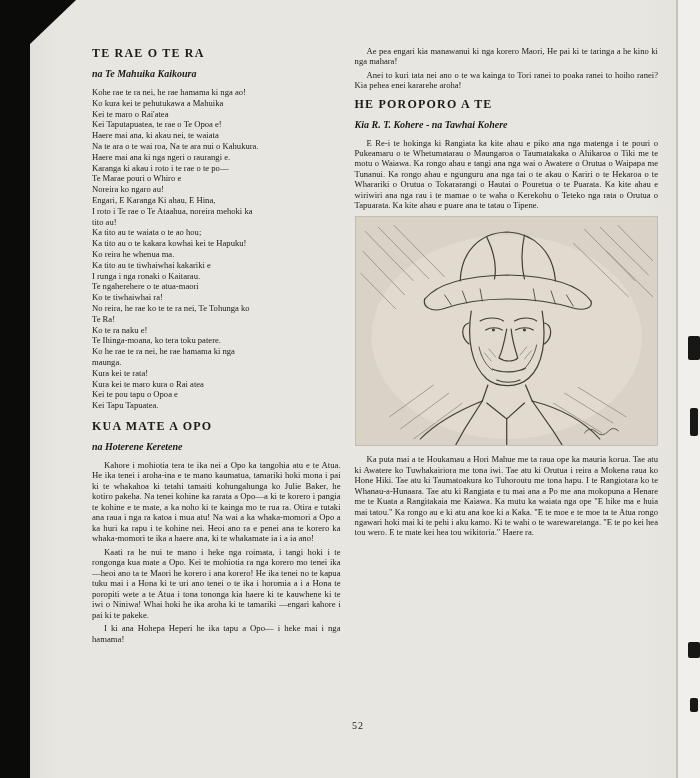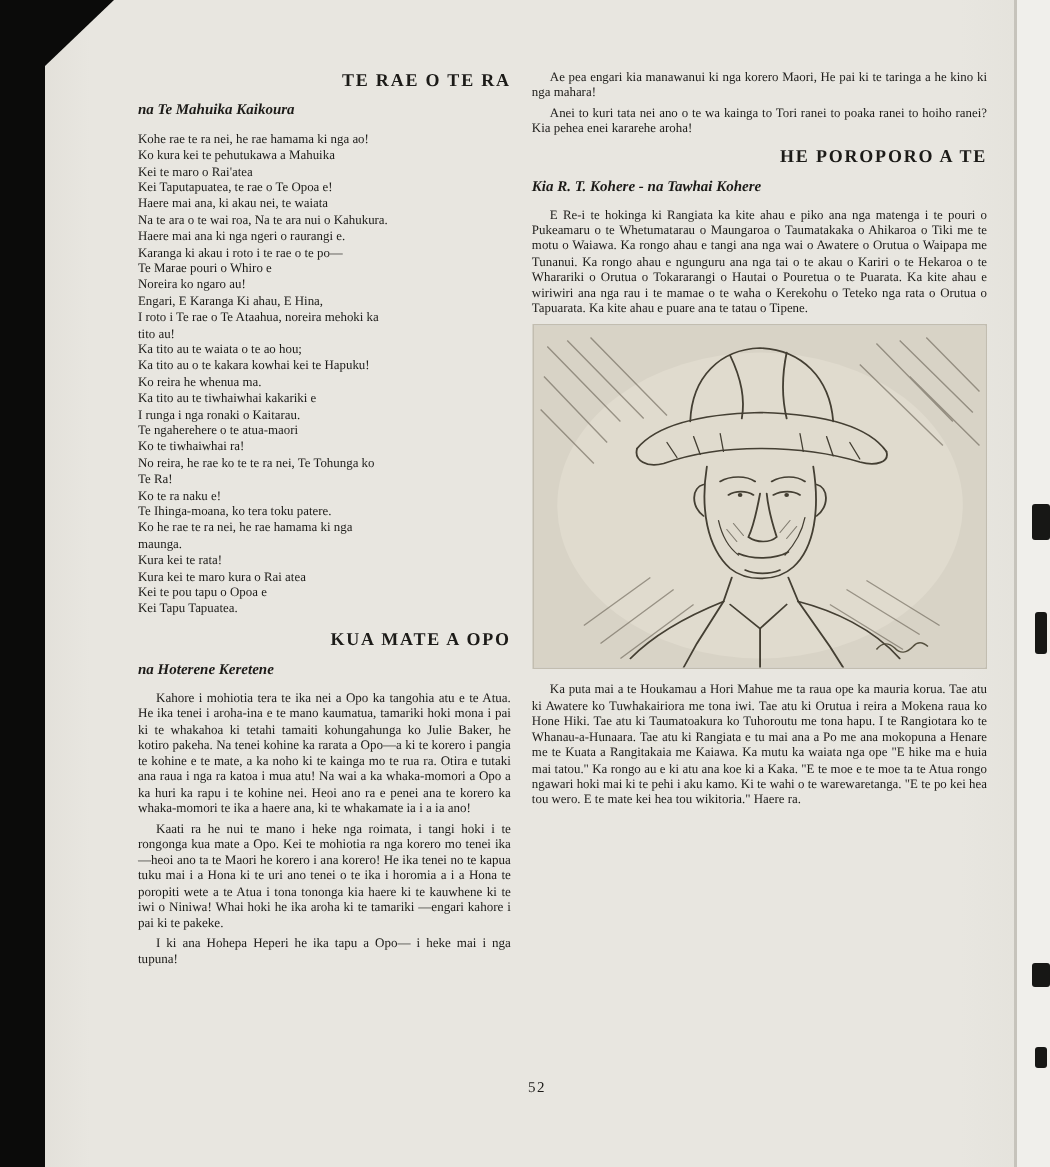--- a/index.html
+++ b/index.html
@@ -20,21 +20,21 @@
   .edge-mark.m3 { right:0; top:642px; width:12px; height:16px; }
   .edge-mark.m4 { right:2px; top:698px; width:8px; height:14px; }
 
   
   .content { position:absolute; left:30px; top:0; width:646px; height:778px;
              padding:46px 18px 0 62px; }
   .columns { display:flex; gap:14px; }
   .col { width:272px; }
   .col.right { width:332px; }
 
-  h2.article-title { font-size:12px; font-weight:bold; text-align:right;
+  h2.article-title { font-size:12px; font-weight:bold; text-align:left;
                      letter-spacing:1.2px; margin:0 0 7px; }
   h3.byline { font-size:10px; font-weight:bold; font-style:italic;
               margin:0 0 8px; }
   .poem { font-size:8.6px; line-height:10.8px; white-space:pre-wrap; }
   p.body-text { font-size:8.7px; line-height:10.5px; text-align:justify;
                 text-indent:12px; margin:0 0 3px; }
   .col.right p.body-text { font-size:8.6px; line-height:10.4px; }
   .article-2 { margin-top:8px; }
   .article-3 { margin-top:6px; }
   .title-line { display:block; }
@@ -87,21 +87,21 @@
 Kura kei te maro kura o Rai atea
 Kei te pou tapu o Opoa e
 Kei Tapu Tapuatea.</div>
         </section>
 
         <section class="article-2">
           <h2 class="article-title">KUA MATE A OPO</h2>
           <h3 class="byline">na Hoterene Keretene</h3>
           <p class="body-text">Kahore i mohiotia tera te ika nei a Opo ka tangohia atu e te Atua. He ika tenei i aroha-ina e te mano kaumatua, tamariki hoki mona i pai ki te whakahoa ki tetahi tamaiti kohungahunga ko Julie Baker, he kotiro pakeha. Na tenei kohine ka rarata a Opo—a ki te korero i pangia te kohine e te mate, a ka noho ki te kainga mo te rua ra. Otira e tutaki ana raua i nga ra katoa i mua atu! Na wai a ka whaka-momori a Opo a ka huri ka rapu i te kohine nei. Heoi ano ra e penei ana te korero ka whaka-momori te ika a haere ana, ki te whakamate ia i a ia ano!</p>
           <p class="body-text">Kaati ra he nui te mano i heke nga roimata, i tangi hoki i te rongonga kua mate a Opo. Kei te mohiotia ra nga korero mo tenei ika—heoi ano ta te Maori he korero i ana korero! He ika tenei no te kapua tuku mai i a Hona ki te uri ano tenei o te ika i horomia a i a Hona te poropiti wete a te Atua i tona tononga kia haere ki te kauwhene ki te iwi o Niniwa! Whai hoki he ika aroha ki te tamariki —engari kahore i pai ki te pakeke.</p>
-          <p class="body-text">I ki ana Hohepa Heperi he ika tapu a Opo— i heke mai i nga tupuna!</p>
+          <p class="body-text">I ki ana Hohepa Heperi he ika tapu a Opo— i heke mai i nga hamama!</p>
         </section>
       </div>
 
       <div class="col right">
         <p class="body-text">Ae pea engari kia manawanui ki nga korero Maori, He pai ki te taringa a he kino ki nga mahara!</p>
         <p class="body-text">Anei to kuri tata nei ano o te wa kainga to Tori ranei to poaka ranei to hoiho ranei? Kia pehea enei kararehe aroha!</p>
 
         <section class="article-3">
           <h2 class="article-title">
             <span class="title-line">HE POROPORO A TE</span>

